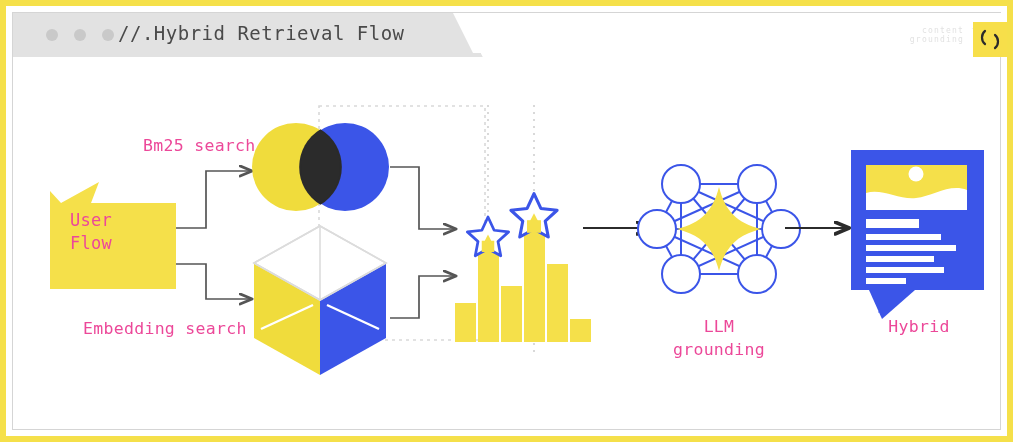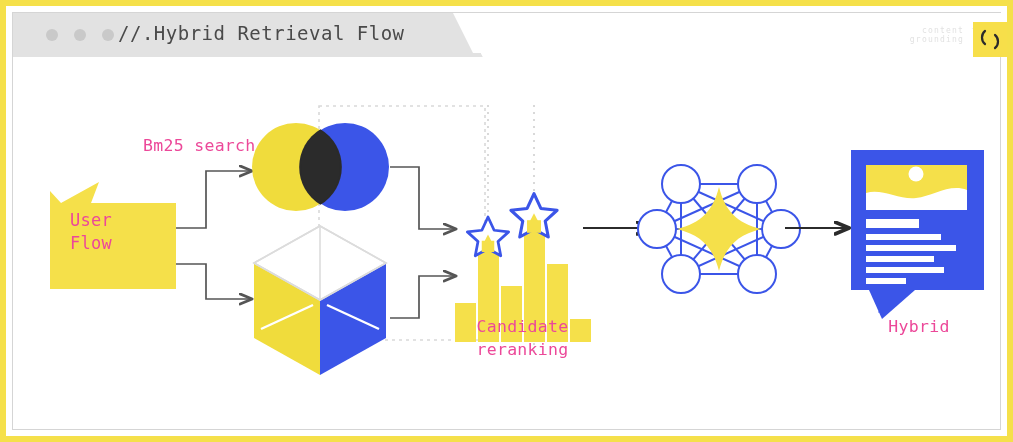--- a/index.html
+++ b/index.html
@@ -216,25 +216,26 @@
       </g>
     </svg>
 
     <div class="lbl" style="left:37px;top:152px;width:126px;text-align:left;padding-left:20px;box-sizing:border-box;font-size:17px;">
       <span>User</span><br>
       <span>Flow</span>
     </div>
 
     <div class="lbl" style="left:130px;top:77px;">Bm25 search</div>
 
-
-    <div class="lbl" style="left:432px;top:258px;width:155px;">
-      <span>Candidate</span><br>
-      <span>reranking</span>
-    </div>
-
+    <div class="lbl" style="left:70px;top:260px;">Embedding search</div>
+
+
+    <div class="lbl" style="left:630px;top:258px;width:152px;">
+      <span>LLM</span><br>
+      <span>grounding</span>
+    </div>
 
     <div class="lbl" style="left:826px;top:258px;width:160px;">
       <span>Hybrid</span><br>
     </div>
 
   </div>
 </div>
 
 </body></html>

